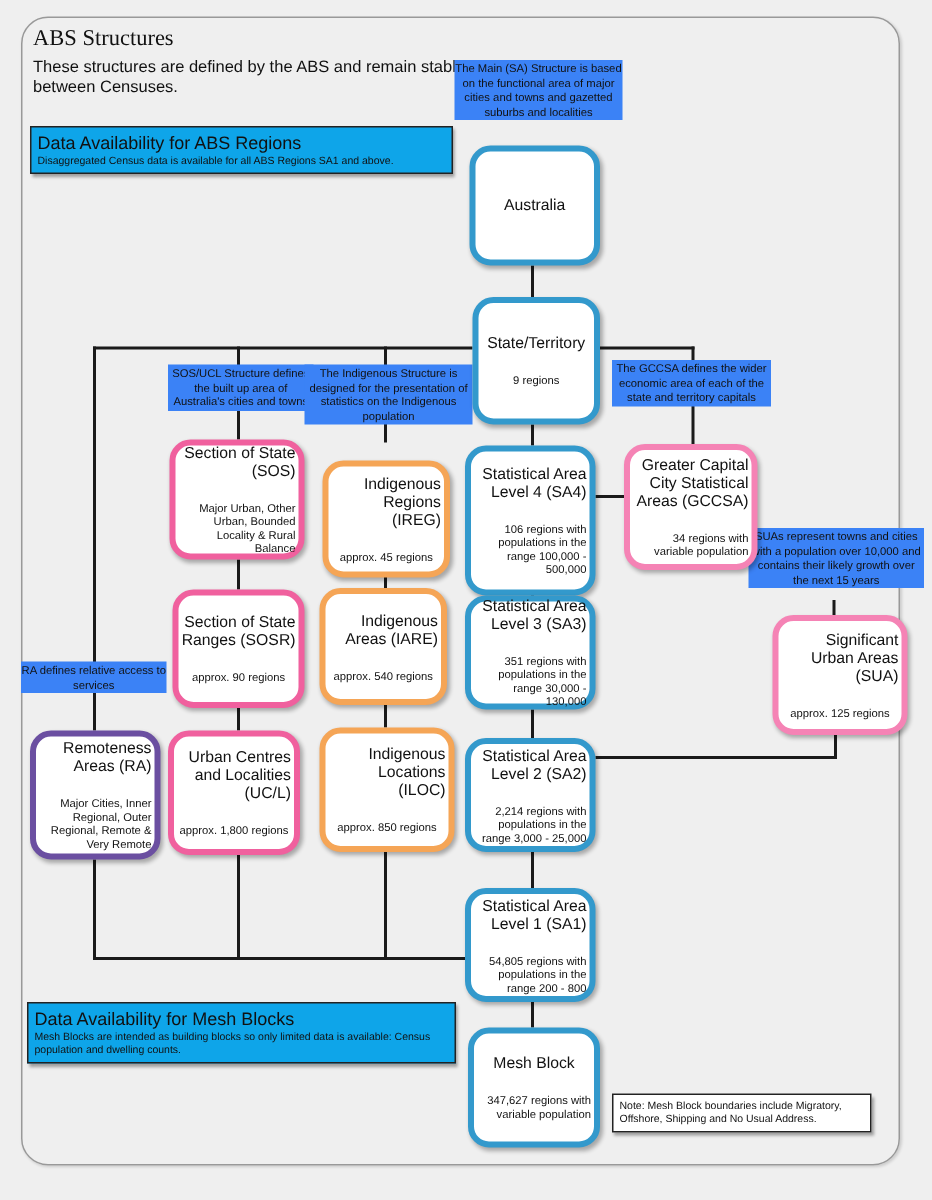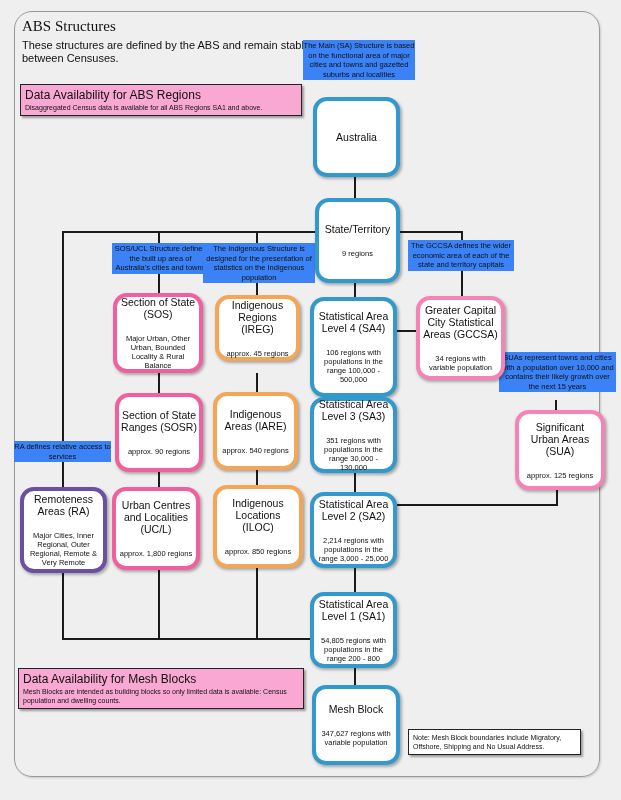--- a/index.html
+++ b/index.html
@@ -3,32 +3,32 @@
 <meta charset="utf-8">
 <style>
   html,body{margin:0;padding:0;}
   body{font-family:"Liberation Sans",sans-serif;background:#efefef;}
   #canvas{position:relative;width:621px;height:800px;background:#efefef;overflow:hidden;}
   .page-border{position:absolute;left:14px;top:11px;width:584px;height:764px;
     border:1px solid #999;border-radius:18px;background:transparent;
     box-shadow:1px 1px 2px rgba(0,0,0,0.15);}
   .page-title{position:absolute;left:22px;top:18px;font-size:15px;color:#111;font-family:Liberation Serif, serif;}
   .page-subtitle{position:absolute;left:22px;top:39px;width:292px;font-size:11px;line-height:13px;color:#111;}
-  .infobox{position:absolute;background:#f9a8d4;border:1px solid #222;padding:3px 4px;
+  .infobox{position:absolute;background:#0ea5e9;border:1px solid #222;padding:3px 4px;
     box-shadow:1.5px 2px 2px rgba(0,0,0,0.35);}
   .ib-title{font-size:12px;color:#111;margin-bottom:1px;}
   .ib-body{font-size:7px;line-height:9px;color:#111;}
   .notebox{position:absolute;background:#fff;border:1px solid #222;padding:3px 4px;
     font-size:7px;line-height:9px;color:#111;box-shadow:1.5px 2px 2px rgba(0,0,0,0.35);}
   .ln{position:absolute;background:#1a1a1a;z-index:1;}
   .ann{position:absolute;z-index:2;background:#3b82f6;text-align:center;
     font-size:7.5px;line-height:9.5px;color:#111;padding:1px 0;}
   .node{position:absolute;z-index:3;background:#fff;border:4px solid #000;border-radius:14px;
     display:flex;flex-direction:column;align-items:center;justify-content:center;
-    text-align:center;padding:2px;box-sizing:border-box;
+    text-align:right;padding:2px;box-sizing:border-box;
     box-shadow:1.5px 2px 3px rgba(0,0,0,0.30);}
   .nlabel{font-size:10.5px;line-height:12px;color:#111;}
   .nsub{font-size:7.5px;line-height:9px;color:#111;margin-top:14px;}
   .blue{border-color:#3399cc;}
   .pink{border-color:#f0609e;}
   .pinklight{border-color:#f583b5;}
   .orange{border-color:#f5a556;}
   .purple{border-color:#6b4fa1;}
 </style>
 </head>
@@ -117,21 +117,21 @@
   </div>
   <div class="node pink" style="left:115px;top:393px;width:88px;height:79px">
     <div class="nlabel">Section of State Ranges (SOSR)</div>
     <div class="nsub">approx. 90 regions</div>
   </div>
   <div class="node pink" style="left:112px;top:487px;width:88px;height:83px">
     <div class="nlabel">Urban Centres and Localities (UC/L)</div>
     <div class="nsub">approx. 1,800 regions</div>
   </div>
 
-  <div class="node orange" style="left:215px;top:295px;width:85px;height:66px">
+  <div class="node orange" style="left:215px;top:307px;width:85px;height:78px">
     <div class="nlabel">Indigenous Regions (IREG)</div>
     <div class="nsub">approx. 45 regions</div>
   </div>
   <div class="node orange" style="left:213px;top:392px;width:85px;height:78px">
     <div class="nlabel">Indigenous Areas (IARE)</div>
     <div class="nsub">approx. 540 regions</div>
   </div>
   <div class="node orange" style="left:213px;top:485px;width:90px;height:83px">
     <div class="nlabel">Indigenous Locations (ILOC)</div>
     <div class="nsub">approx. 850 regions</div>

